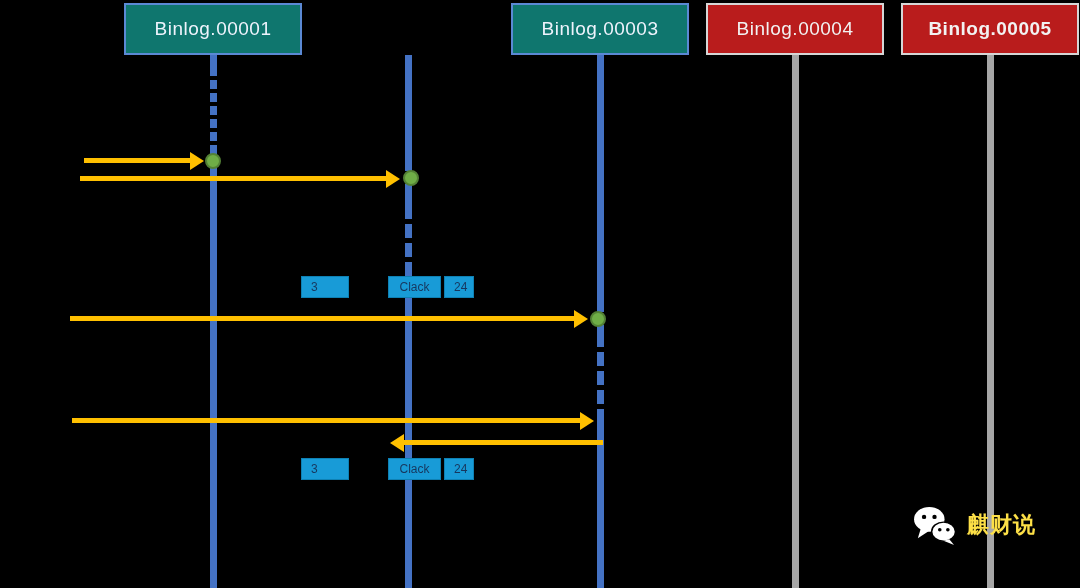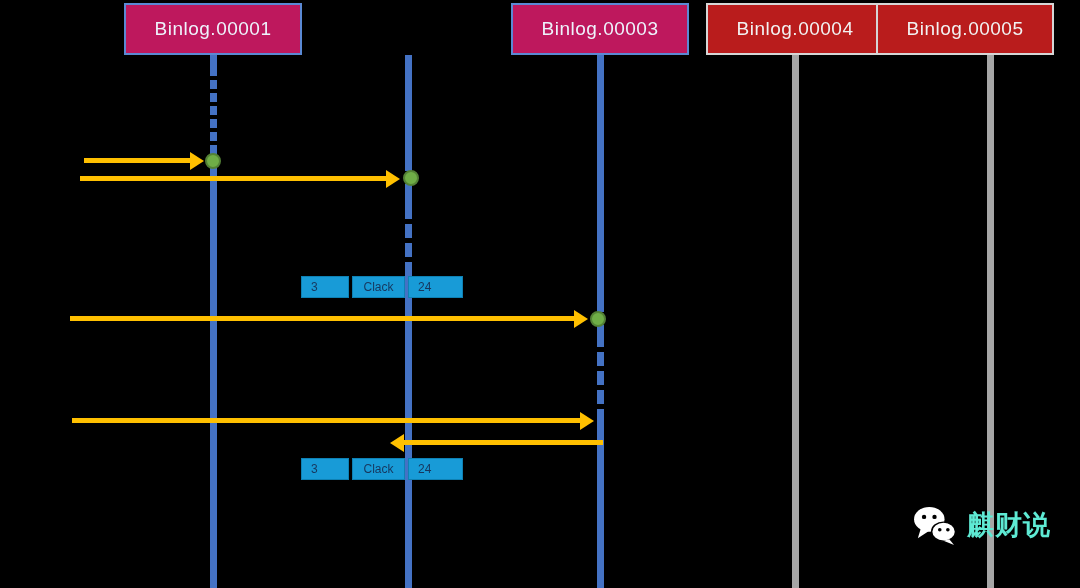--- a/index.html
+++ b/index.html
@@ -7,21 +7,21 @@
     position:relative;width:1080px;height:588px;background:#000;overflow:hidden;
     font-family:"Liberation Sans", sans-serif;
   }
   
   .hbox{
     position:absolute;top:3px;height:52px;box-sizing:border-box;
     display:flex;align-items:center;justify-content:center;
     font-size:19px;letter-spacing:.5px;
     z-index:5;
   }
-  .hbox.active{background:#be185d;border:2px solid #5b89d4;color:#eef3fc;}
+  .hbox.active{background:#0f766e;border:2px solid #5b89d4;color:#eef3fc;}
   .hbox.inactive{background:#b91c1c;border:2px solid #d6d6d6;color:#f2f2f2;}
   
   .seg{position:absolute;width:7px;z-index:1;}
   .seg.blue{background:#4472C4;}
   .seg.gray{background:#A6A6A6;}
   .seg.dash-blue-sm{background:repeating-linear-gradient(180deg,#4472C4 0 9px,#000 9px 13px);}
   .seg.dash-blue-lg{background:repeating-linear-gradient(180deg,#4472C4 0 14px,#000 14px 19px);}
   
   .dot{
     position:absolute;width:16px;height:16px;border-radius:50%;
@@ -39,40 +39,40 @@
     border-top:9px solid transparent;border-bottom:9px solid transparent;
     border-right:14px solid #FFC000;
   }
   
   .evrow{position:absolute;display:flex;gap:3px;z-index:4;}
   .evcell{
     height:22px;box-sizing:border-box;background:#189bd7;border:1px solid #0e81b4;
     color:#17375e;font-size:12px;display:flex;align-items:center;
   }
   .evcell.pad{padding-left:9px;}
-  .evcell.center{justify-content:center;}
+  .evcell.center{justify-content:center;margin-left:36px;}
   .evcell.w1{width:48px;}
   .evcell.w2{width:53px;}
-  .evcell.w3{width:55px;}
+  .evcell.w3{width:30px;}
   
   .watermark{
     position:absolute;left:912px;top:505px;display:flex;align-items:center;gap:9px;
     z-index:6;
   }
-  .watermark .wtext{color:#5eead4;font-size:27px;font-weight:bold;letter-spacing:1px;}
+  .watermark .wtext{color:#fde047;font-size:22px;font-weight:bold;letter-spacing:1px;}
 </style>
 </head>
 <body>
 
 <div class="stage">
 
   <div class="hbox active" style="left:124px;width:178px;">Binlog.00001</div>
   <div class="hbox active" style="left:511px;width:178px;">Binlog.00003</div>
   <div class="hbox inactive" style="left:706px;width:178px;">Binlog.00004</div>
-  <div class="hbox inactive" style="left:876px;width:178px;">Binlog.00005</div>
+  <div class="hbox inactive" style="left:901px;width:178px;font-weight:bold;">Binlog.00005</div>
 
   <div>
     <div class="seg blue" style="left:210px;top:55px;height:12px;"></div>
     <div class="seg dash-blue-sm" style="left:210px;top:67px;height:88px;"></div>
     <div class="seg blue" style="left:210px;top:155px;height:433px;"></div>
   </div>
 
   <div>
     <div class="seg blue" style="left:405px;top:55px;height:116px;"></div>
     <div class="seg blue" style="left:405px;top:184px;height:21px;"></div>

